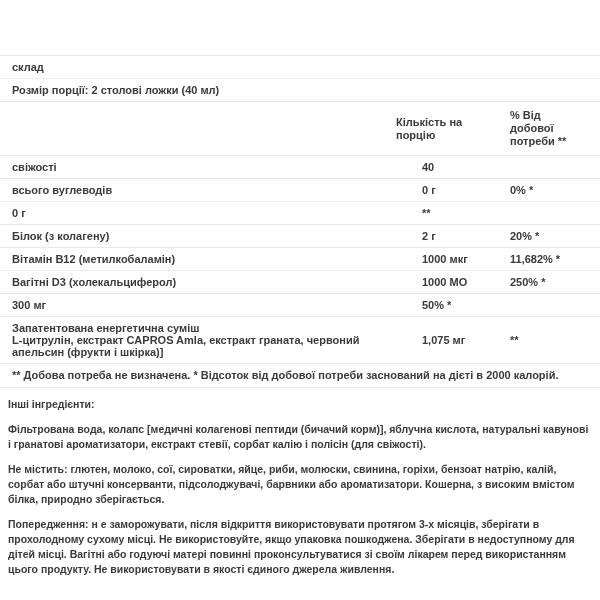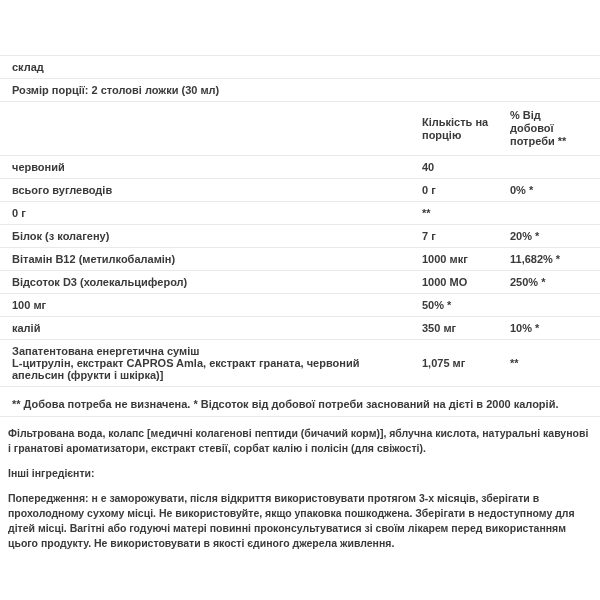--- a/index.html
+++ b/index.html
@@ -31,31 +31,31 @@
     font-weight: 700;
     line-height: 12px;
   }
   .row .full {
     grid-column: 1 / -1;
   }
   .header-row {
     line-height: 13px;
     padding-top: 7px;
     padding-bottom: 7px;
+    gap: 26px;
   }
   .cell-label {
     padding-right: 14px;
     white-space: pre-line;
   }
   .cell-amount, .cell-dv, .hdr {
     padding-right: 6px;
   }
   .footnote-row {
     line-height: 13px;
-    margin-top: 6px;
   }
   .paras {
     padding: 9px 8px 0 8px;
     font-size: 10.5px;
     font-weight: 700;
     line-height: 15px;
   }
   .paras p {
     margin: 0 0 10px 0;
   }
@@ -65,88 +65,84 @@
 
 <div class="wrap">
 
   <div class="facts">
 
     <div class="row">
       <div class="full">склад</div>
     </div>
 
     <div class="row">
-      <div class="full">Розмір порції: 2 столові ложки (30 мл)</div>
+      <div class="full">Розмір порції: 2 столові ложки (40 мл)</div>
     </div>
 
 
     <div class="row header-row">
       <div></div>
       <div class="hdr">Кількість на порцію</div>
       <div class="hdr">% Від добової потреби **</div>
     </div>
 
     <div class="row">
-      <div class="cell-label">червоний</div>
+      <div class="cell-label">свіжості</div>
       <div class="cell-amount">40</div>
       <div class="cell-dv"></div>
     </div>
 
     <div class="row">
       <div class="cell-label">всього вуглеводів</div>
       <div class="cell-amount">0 г</div>
       <div class="cell-dv">0% *</div>
     </div>
 
     <div class="row">
       <div class="cell-amount">0 г</div>
       <div class="cell-dv">**</div>
     </div>
 
     <div class="row">
       <div class="cell-label">Білок (з колагену)</div>
-      <div class="cell-amount">7 г</div>
+      <div class="cell-amount">2 г</div>
       <div class="cell-dv">20% *</div>
     </div>
 
     <div class="row">
       <div class="cell-label">Вітамін B12 (метилкобаламін)</div>
       <div class="cell-amount">1000 мкг</div>
       <div class="cell-dv">11,682% *</div>
     </div>
 
     <div class="row">
-      <div class="cell-label">Відсоток D3 (холекальциферол)</div>
+      <div class="cell-label">Вагітні D3 (холекальциферол)</div>
       <div class="cell-amount">1000 МО</div>
       <div class="cell-dv">250% *</div>
     </div>
 
     <div class="row">
-      <div class="cell-amount">100 мг</div>
+      <div class="cell-amount">300 мг</div>
       <div class="cell-dv">50% *</div>
     </div>
 
-    <div class="row">
-      <div class="cell-label">калій</div>
-      <div class="cell-amount">350 мг</div>
-      <div class="cell-dv">10% *</div>
-    </div>
 
     <div class="row">
       <div class="cell-label">Запатентована енергетична суміш
 L-цитрулін, екстракт CAPROS Amla, екстракт граната, червоний апельсин (фрукти і шкірка)]</div>
       <div class="cell-amount">1,075 мг</div>
       <div class="cell-dv">**</div>
     </div>
 
     <div class="row footnote-row">
       <div class="full">** Добова потреба не визначена. * Відсоток від добової потреби заснований на дієті в 2000 калорій.</div>
     </div>
 
   </div>
 
   <div class="paras">
+    <p>Інші інгредієнти:</p>
     <p>Фільтрована вода, колапс [медичні колагенові пептиди (бичачий корм)], яблучна кислота, натуральні кавунові і гранатові ароматизатори, екстракт стевії, сорбат калію і полісін (для свіжості).</p>
-    <p>Інші інгредієнти:</p>
+    <p>Не містить: глютен, молоко, сої, сироватки, яйце, риби, молюски, свинина, горіхи, бензоат натрію, калій, сорбат або штучні консерванти, підсолоджувачі, барвники або ароматизатори. Кошерна, з високим вмістом білка, природно зберігається.</p>
     <p>Попередження: н е заморожувати, після відкриття використовувати протягом 3-х місяців, зберігати в прохолодному сухому місці. Не використовуйте, якщо упаковка пошкоджена. Зберігати в недоступному для дітей місці. Вагітні або годуючі матері повинні проконсультуватися зі своїм лікарем перед використанням цього продукту. Не використовувати в якості єдиного джерела живлення.</p>
   </div>
 
 </div>
 
 </body></html>

